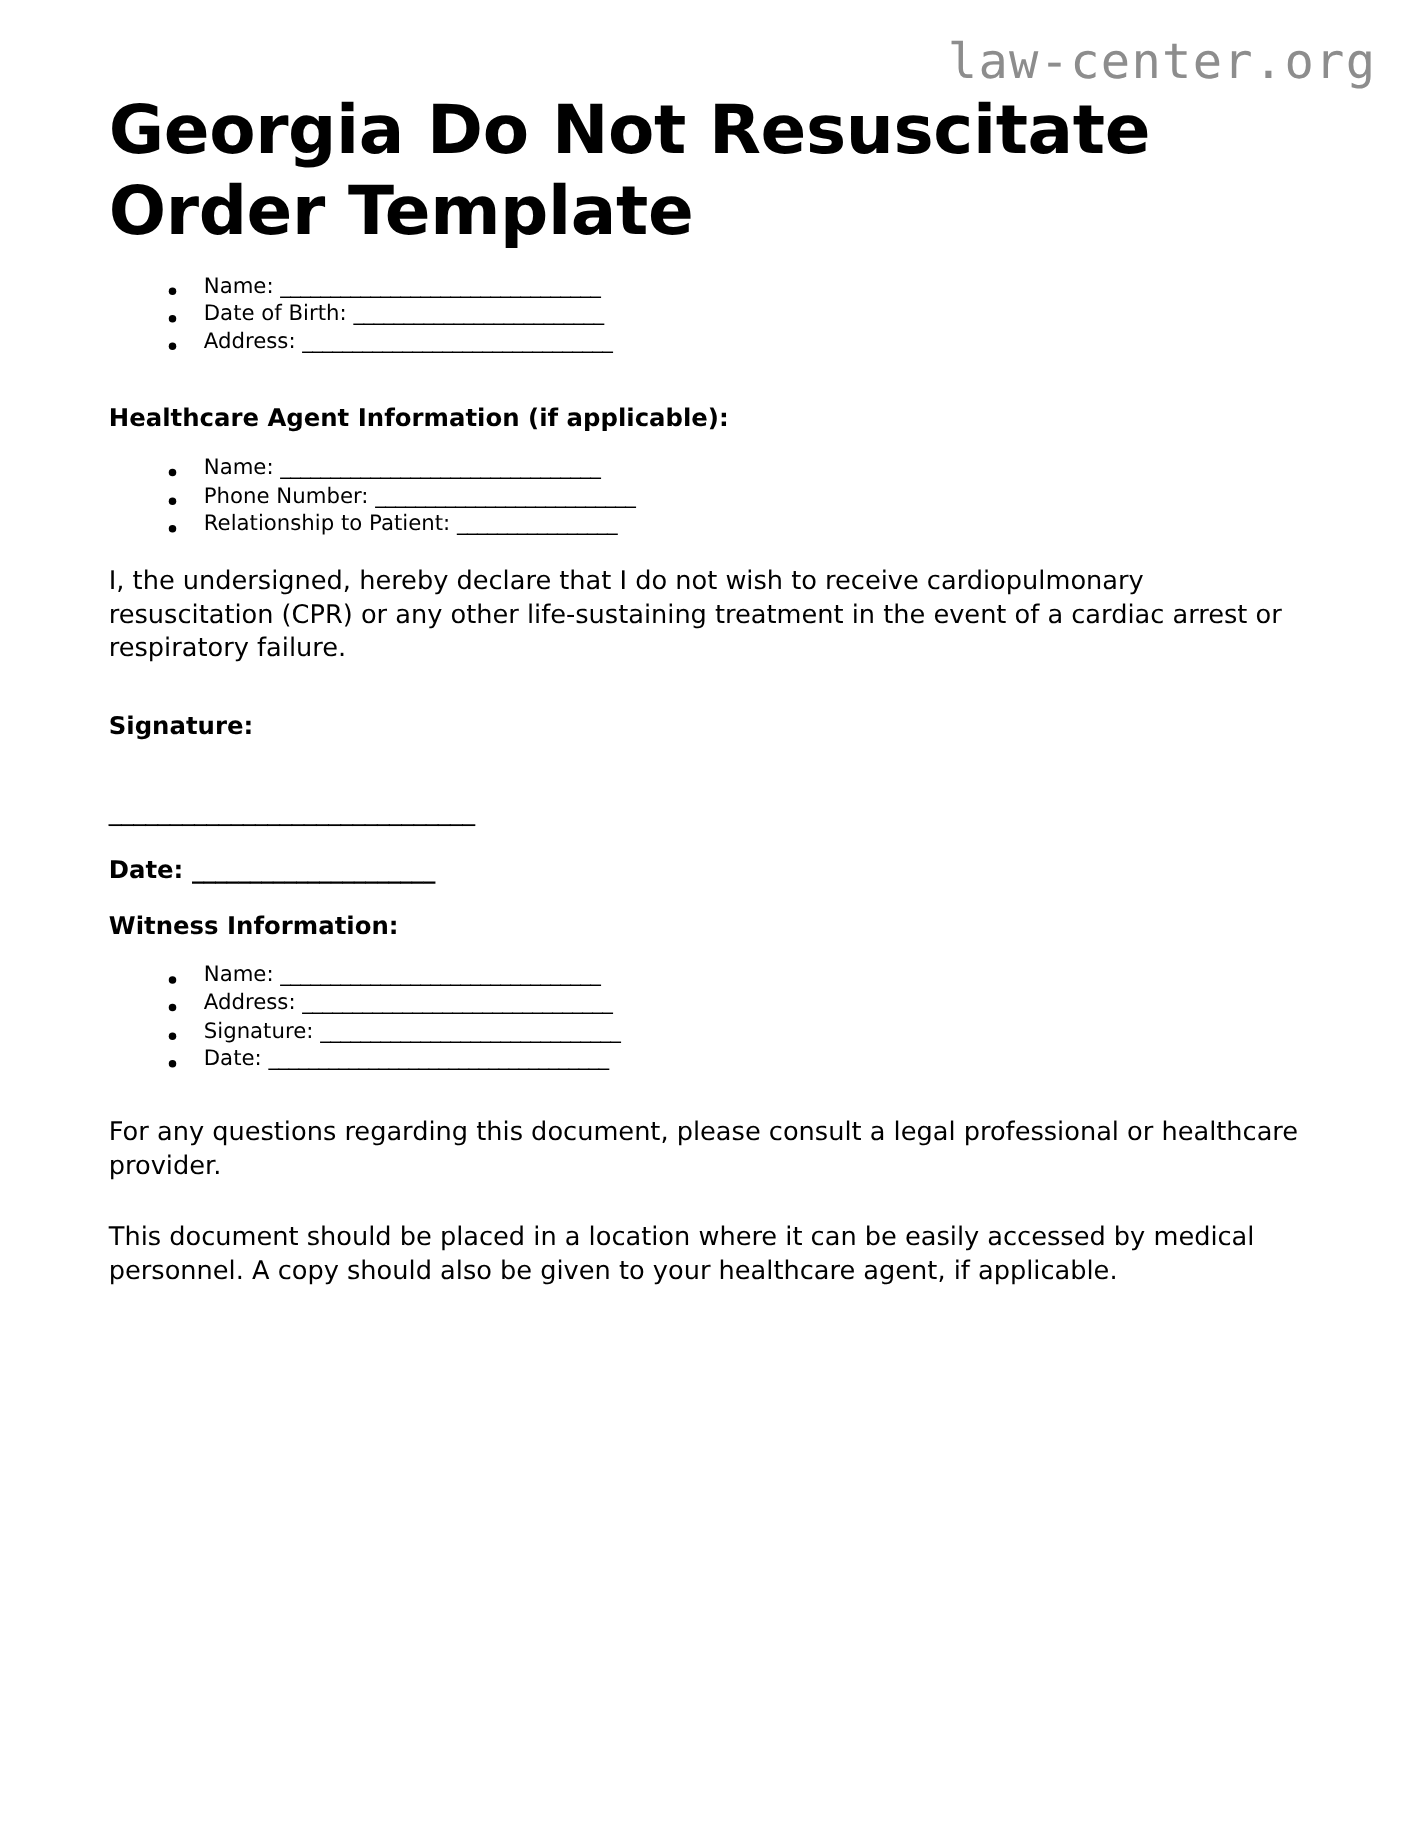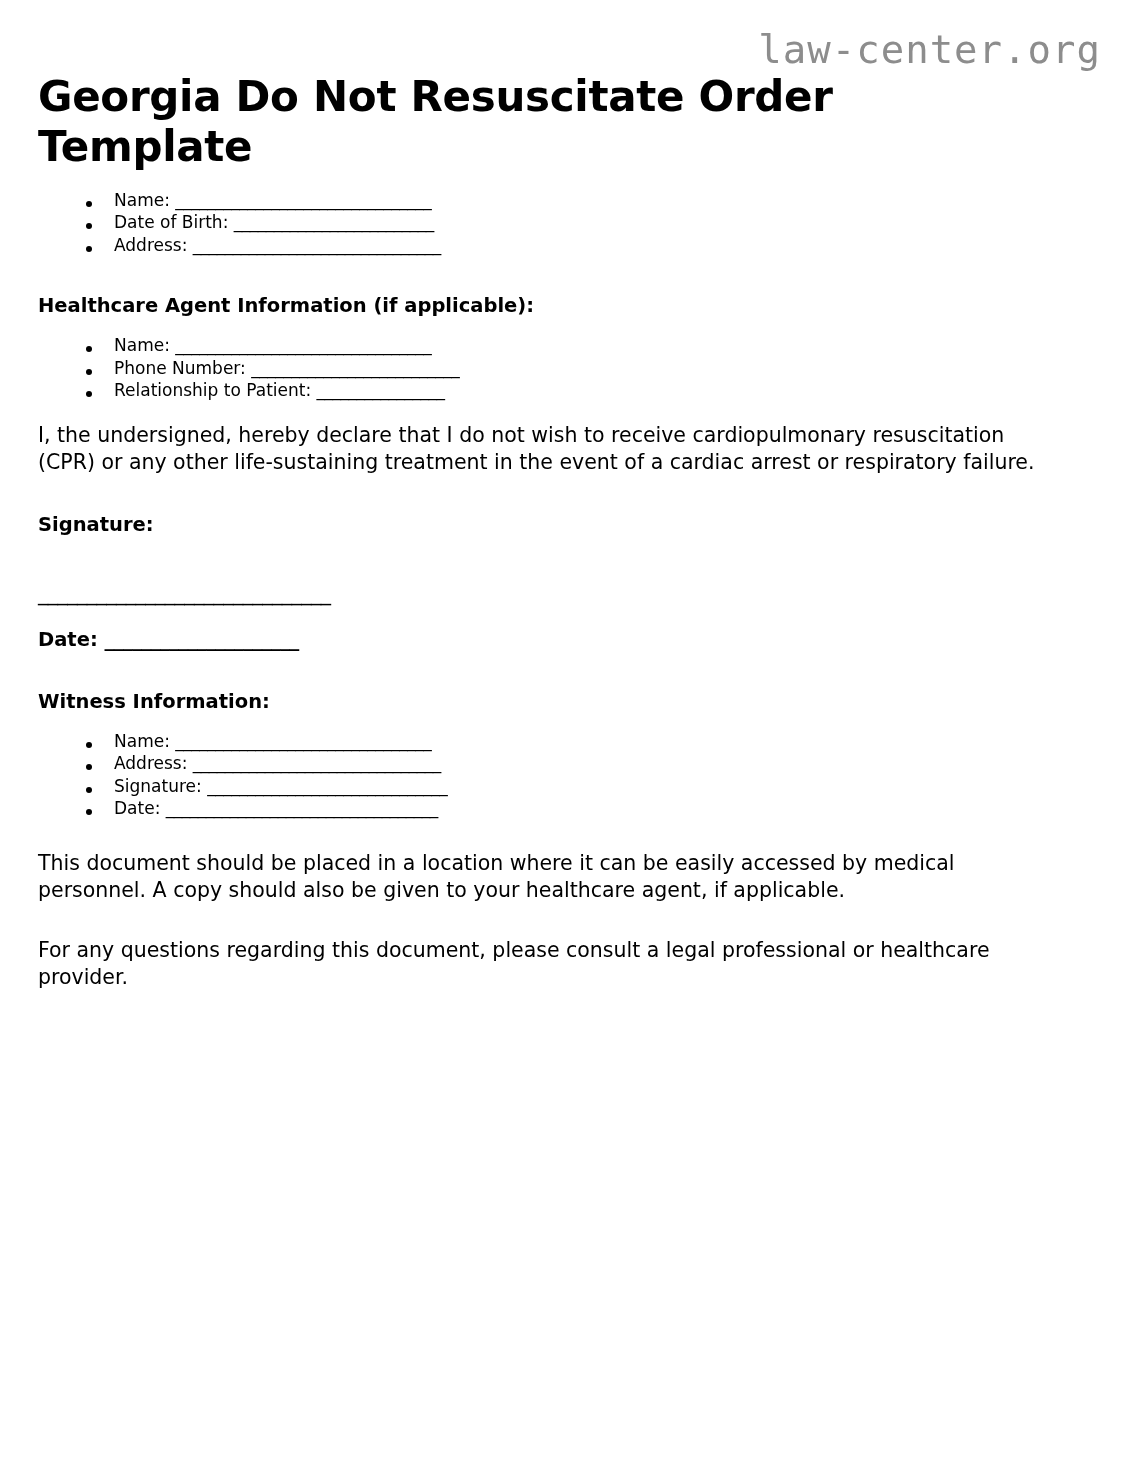--- a/index.html
+++ b/index.html
@@ -14,41 +14,41 @@
     font-family: "DejaVu Sans", "Liberation Sans", sans-serif;
     color: #000000;
     overflow: hidden;
   }
 
   .page {
     position: relative;
     width: 1133px;
     height: 1466px;
     box-sizing: border-box;
-    padding: 0 38px;
+    padding: 0 87px;
   }
 
   
   .watermark {
     position: absolute;
     top: 30px;
     right: 32px;
     font-family: "DejaVu Sans Mono", "Liberation Mono", monospace;
     font-size: 39px;
     letter-spacing: 1px;
     color: #8d8d8d;
     white-space: nowrap;
     line-height: 1;
   }
 
   
   .doc-title {
     margin: 0;
     padding-top: 72px;
-    font-size: 42px;
+    font-size: 54px;
     font-weight: bold;
     line-height: 1.20;
     letter-spacing: -0.3px;
     max-width: 900px;
   }
 
   
   .para {
     font-size: 20.5px;
     line-height: 1.33;
@@ -64,21 +64,21 @@
   .heading {
     font-size: 19.5px;
     font-weight: bold;
     margin: 0;
     line-height: 1.3;
   }
   .h-patient   { margin-top: 38px; }
   .h-agent     { margin-top: 37px; }
   .h-dnr       { margin-top: 37px; }
   .h-signature { margin-top: 36px; }
-  .h-witness   { margin-top: 37px; }
+  .h-witness   { margin-top: 20px; }
 
   
   ul.fields {
     margin: 16px 0 0 0;
     padding: 0 0 0 48px;
     list-style: none;
   }
   ul.fields li {
     position: relative;
     font-size: 17px;
@@ -145,16 +145,16 @@
   <div class="date-line"><span>Date:</span> <span class="blank">_____________________</span></div>
 
   <h2 class="heading h-witness">Witness Information:</h2>
   <ul class="fields">
     <li><span>Name:</span> <span class="blank">________________________________</span></li>
     <li><span>Address:</span> <span class="blank">_______________________________</span></li>
     <li><span>Signature:</span> <span class="blank">______________________________</span></li>
     <li><span>Date:</span> <span class="blank">__________________________________</span></li>
   </ul>
 
+  <p class="para para-note2">For any questions regarding this document, please consult a legal professional or healthcare provider.</p>
   <p class="para para-note1">This document should be placed in a location where it can be easily accessed by medical personnel. A copy should also be given to your healthcare agent, if applicable.</p>
-  <p class="para para-note2">For any questions regarding this document, please consult a legal professional or healthcare provider.</p>
 
 </div>
 
 </body></html>

